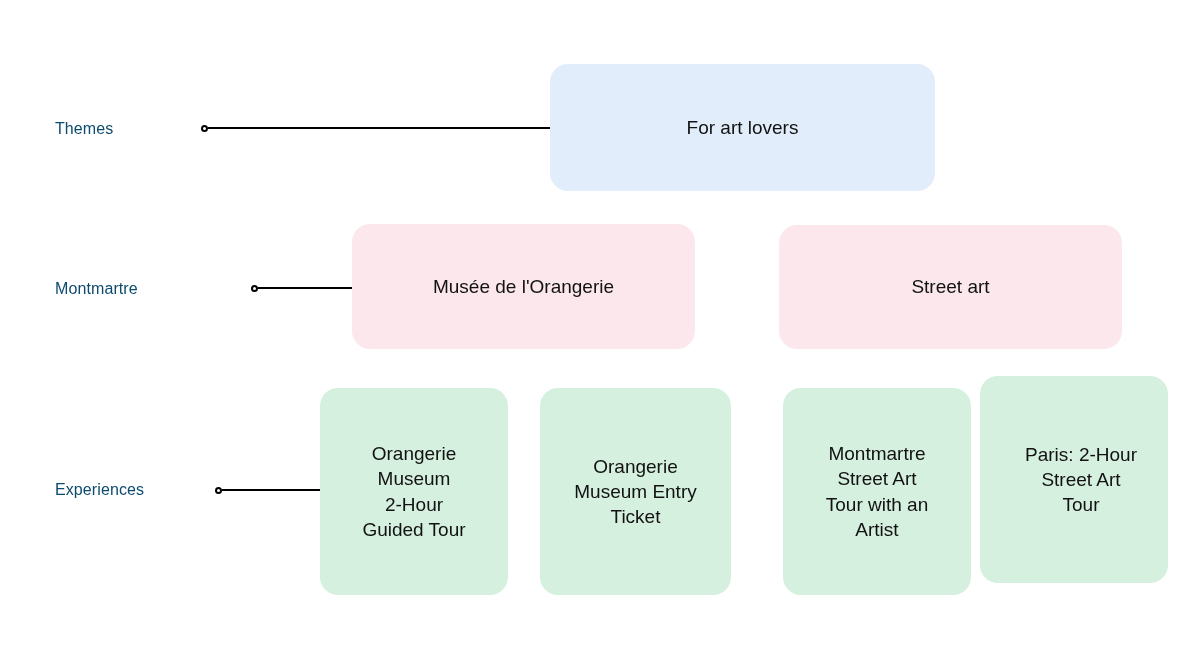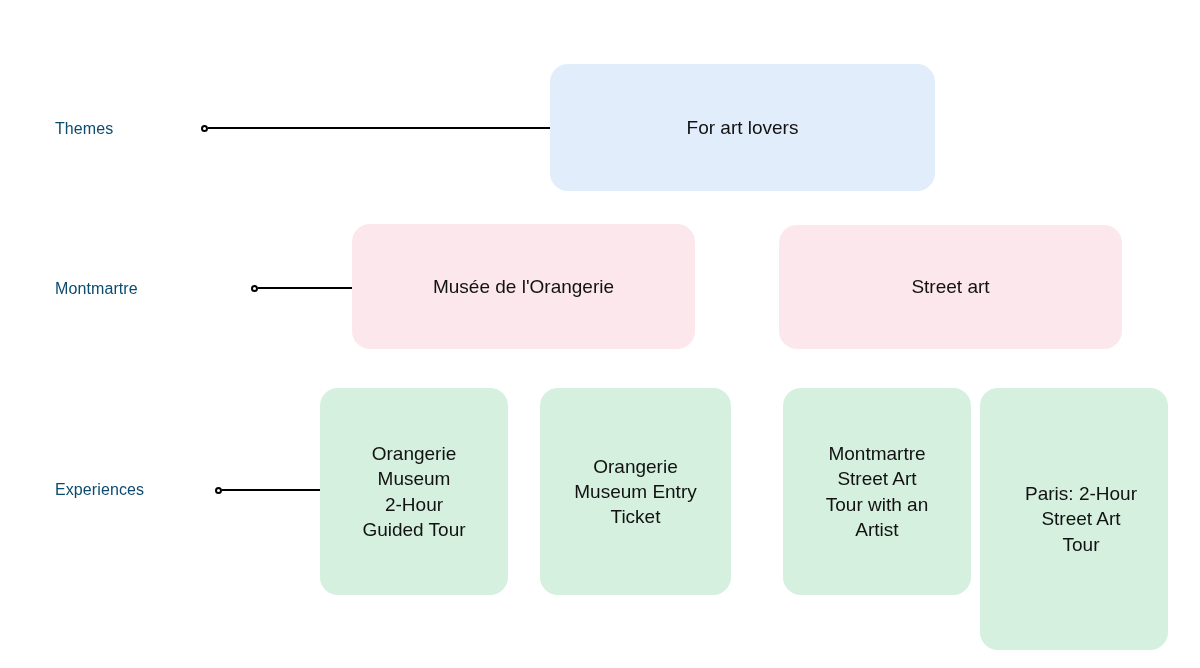--- a/index.html
+++ b/index.html
@@ -96,21 +96,21 @@
   #node-experience-0 {
     left: 352px; top: 224px; width: 343px; height: 125px;
   }
   #node-experience-1 {
     left: 779px; top: 225px; width: 343px; height: 124px;
   }
   
   #node-activity-0 { left: 320px;  top: 388px; width: 188px; height: 207px; }
   #node-activity-1 { left: 540px;  top: 388px; width: 191px; height: 207px; }
   #node-activity-2 { left: 765px;  top: 388px; width: 188px; height: 207px; margin-left: 18px; }
-  #node-activity-3 { left: 980px;  top: 388px; width: 188px; height: 262px; padding-left: 24px; }
+  #node-activity-3 { left: 980px;  top: 376px; width: 188px; height: 207px; padding-left: 24px; }
 </style>
 </head>
 <body>
 
 <div id="diagram">
 
   <div class="row-label" id="label-themes">Themes</div>
 
   <div class="connector" id="connector-themes">
     <span class="dot"></span>

